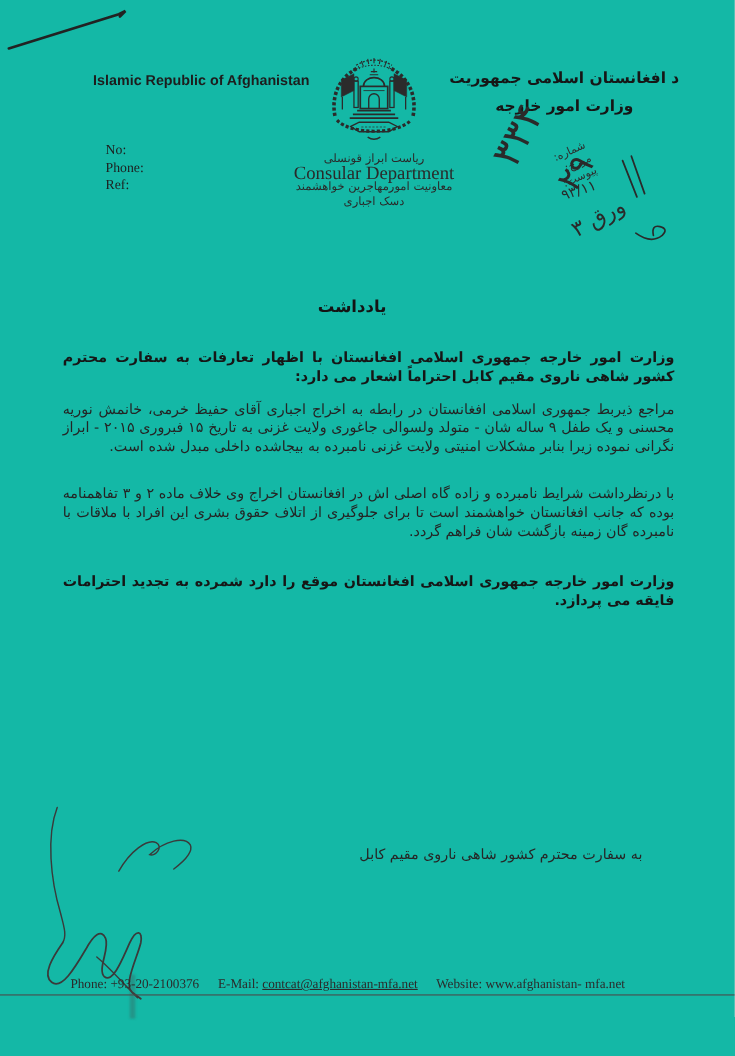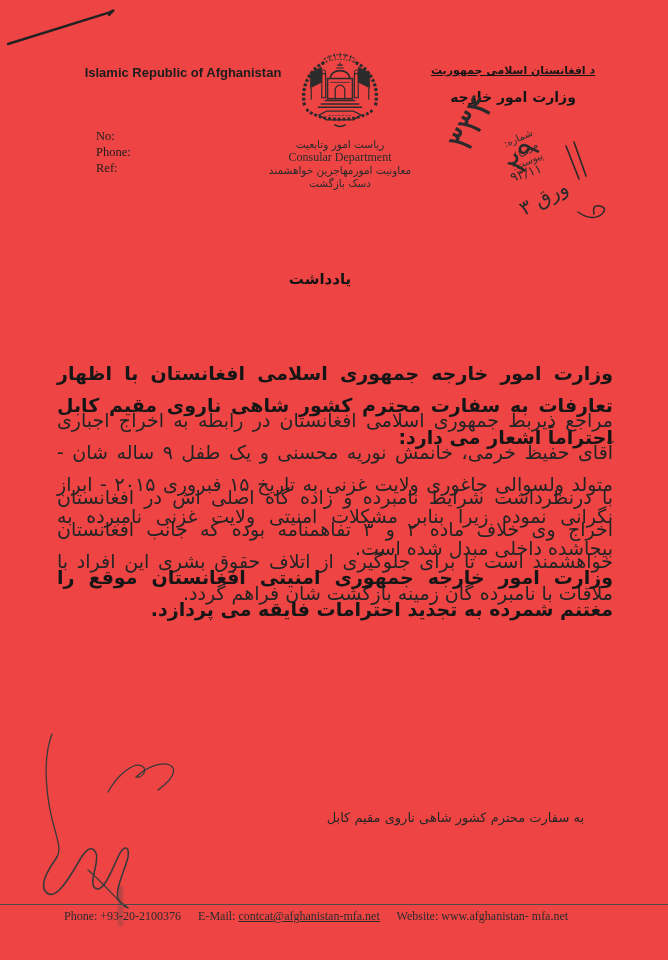--- a/index.html
+++ b/index.html
@@ -1,73 +1,73 @@
 <!DOCTYPE html>
 <html lang="fa"><head>
 <meta charset="utf-8">
 <style>
   html,body{margin:0;padding:0;background:#d8d8d4;}
   .page{
     position:relative;width:668px;height:960px;margin:0 auto;
-    background:#ef4444;overflow:hidden;
+    background:#14b8a6;overflow:hidden;
     font-family:"DejaVu Sans",sans-serif;color:#222;
   }
   
   .hdr-en{
     position:absolute;left:78px;top:62px;width:210px;text-align:center;
     font-family:"Liberation Sans","DejaVu Sans",sans-serif;font-weight:bold;
     font-size:13px;line-height:22px;color:#1d1d1d;
   }
   .hdr-refs{
     position:absolute;left:96px;top:128px;
     font-family:"Liberation Serif","DejaVu Serif",serif;
     font-size:12.5px;line-height:16px;color:#1d1d1d;
   }
   .emblem-wrap{position:absolute;left:292px;top:44px;width:96px;height:94px;}
   .consular{
     position:absolute;left:255px;top:138px;width:170px;text-align:center;
     font-size:10.5px;line-height:13px;color:#2a2a2a;
   }
-  .consular .en{font-family:"Liberation Serif","DejaVu Serif",serif;font-size:12px;}
+  .consular .en{font-family:"Liberation Serif","DejaVu Serif",serif;font-size:17px;}
   .hdr-fa{
     position:absolute;right:40px;top:58px;width:230px;text-align:center;
     direction:rtl;font-weight:bold;color:#161616;
   }
-  .hdr-fa .l1{font-size:11px;line-height:26px;text-decoration:underline;}
+  .hdr-fa .l1{font-size:14px;line-height:26px;}
   .hdr-fa .l2{font-size:14px;line-height:26px;}
   .stamp-labels{
     position:absolute;left:500px;top:140px;direction:rtl;text-align:right;
     font-size:10px;line-height:12.5px;color:#2d2d2d;
     transform:rotate(-24deg);transform-origin:left top;
   }
   .hw-svg{position:absolute;left:428px;top:84px;}
   .hw-svg text{fill:#2a2a2a;font-family:"DejaVu Sans",sans-serif;}
   
   .doc-title{
     position:absolute;left:0;top:270px;width:640px;text-align:center;
     direction:rtl;font-weight:bold;font-size:15px;color:#141414;
   }
   .body-par{
     position:absolute;left:57px;width:556px;direction:rtl;text-align:justify;
-    font-size:19px;line-height:32px;color:#242424;margin-top:40px;
+    font-size:13px;line-height:17px;color:#242424;
   }
   .body-par.bold{font-weight:bold;color:#161616;}
   #par-intro{top:317px;}
   #par-b1{top:364px;}
   #par-b2{top:441px;}
   #par-close{top:521px;}
   
   .recipients{
-    position:absolute;right:84px;top:804px;direction:rtl;text-align:right;
+    position:absolute;right:84px;top:764px;direction:rtl;text-align:right;
     font-size:13px;line-height:27.5px;color:#262626;margin-left:16px;
   }
   
   .footer-rule{position:absolute;left:0;top:904px;width:668px;border-top:1.4px solid #4a4a4a;}
   .footer{
-    position:absolute;left:64px;top:909px;width:580px;
+    position:absolute;left:64px;top:887px;width:580px;
     font-family:"Liberation Serif","DejaVu Serif",serif;
     font-size:12px;color:#2b2b2b;white-space:nowrap;
   }
   .footer .gap{display:inline-block;width:14px;}
   .footer .email{text-decoration:underline;}
   .smudge{
     position:absolute;left:118px;top:886px;width:5px;height:40px;
     background:rgba(70,70,70,.30);filter:blur(1px);
   }
   .mark-svg{position:absolute;left:0;top:0;}
@@ -124,24 +124,24 @@
 
         <path d="M28 74 l8 -4 h28 l8 4 -8 5 h-28 z" stroke-width="1.3"></path>
         <path d="M38 74.5 h24" stroke-width="0.7" stroke-dasharray="2 1.5"></path>
 
         <path d="M44 84 q6 4 12 0" stroke-width="1.4"></path>
       </g>
     </svg>
   </div>
 
   <div class="consular">
-    <div dir="rtl">ریاست امور وتابعیت</div>
+    <div dir="rtl">ریاست ابراز قونسلی</div>
     <div class="en">Consular Department</div>
     <div dir="rtl">معاونیت امورمهاجرین خواهشمند</div>
-    <div dir="rtl">دسک بازگشت</div>
+    <div dir="rtl">دسک اجباری</div>
   </div>
 
   <div class="hdr-fa">
     <div class="l1">د افغانستان اسلامی جمهوریت</div>
     <div class="l2">وزارت امور خارجه</div>
   </div>
 
   <div class="stamp-labels">
     <div>شماره:</div>
     <div>مورخ:</div>
@@ -157,21 +157,21 @@
       <text font-size="20" transform="translate(96 132) rotate(-28)">۳ ورق</text>
       <path d="M150 128 q14 10 24 2 q6 -6 -2 -8 q-8 -2 -6 8" stroke="#2a2a2a" stroke-width="1.5" fill="none" stroke-linecap="round"></path>
     </g>
   </svg>
 
   <div class="doc-title">یادداشت</div>
 
   <div class="body-par bold" id="par-intro">وزارت امور خارجه جمهوری اسلامی افغانستان با اظهار تعارفات به سفارت محترم کشور شاهی ناروی مقیم کابل احتراماً اشعار می دارد:</div>
   <div class="body-par" id="par-b1">مراجع ذیربط جمهوری اسلامی افغانستان در رابطه به اخراج اجباری آقای حفیظ خرمی، خانمش نوریه محسنی و یک طفل ۹ ساله شان - متولد ولسوالی جاغوری ولایت غزنی به تاریخ ۱۵ فبروری ۲۰۱۵ - ابراز نگرانی نموده زیرا بنابر مشکلات امنیتی ولایت غزنی نامبرده به بیجاشده داخلی مبدل شده است.</div>
   <div class="body-par" id="par-b2">با درنظرداشت شرایط نامبرده و زاده گاه اصلی اش در افغانستان اخراج وی خلاف ماده ۲ و ۳ تفاهمنامه بوده که جانب افغانستان خواهشمند است تا برای جلوگیری از اتلاف حقوق بشری این افراد با ملاقات با نامبرده گان زمینه بازگشت شان فراهم گردد.</div>
-  <div class="body-par bold" id="par-close">وزارت امور خارجه جمهوری امنیتی افغانستان موقع را مغتنم شمرده به تجدید احترامات فایقه می پردازد.</div>
+  <div class="body-par bold" id="par-close">وزارت امور خارجه جمهوری اسلامی افغانستان موقع را دارد شمرده به تجدید احترامات فایقه می پردازد.</div>
 
   <svg class="sig-svg" width="210" height="230" viewBox="0 0 210 230">
     <g stroke="#3a3a3a" fill="none" stroke-linecap="round">
       <path d="M24 34 C14 60 18 100 27 130 C30 142 33 150 29 157" stroke-width="1.3"></path>
       <path d="M80 92 C90 74 106 62 114 66 C121 70 113 79 108 77 C122 64 140 60 145 68 C148 75 138 84 130 90" stroke-width="1.3"></path>
       <path d="M29 157 C20 170 10 186 19 193 C28 200 40 180 50 163 C57 150 64 144 68 153 C72 162 60 182 67 188 C75 194 84 170 90 157 C96 144 102 146 100 157 C97 170 84 195 92 202 L100 208" stroke-width="1.6"></path>
       <path d="M60 170 C70 178 84 194 97 207" stroke-width="1.3"></path>
     </g>
   </svg>
   <div class="smudge"></div>

